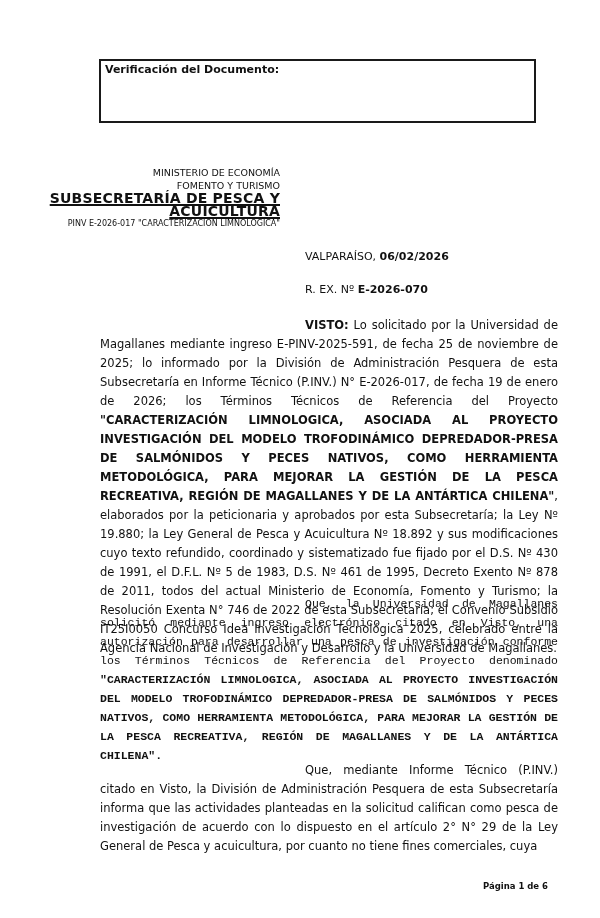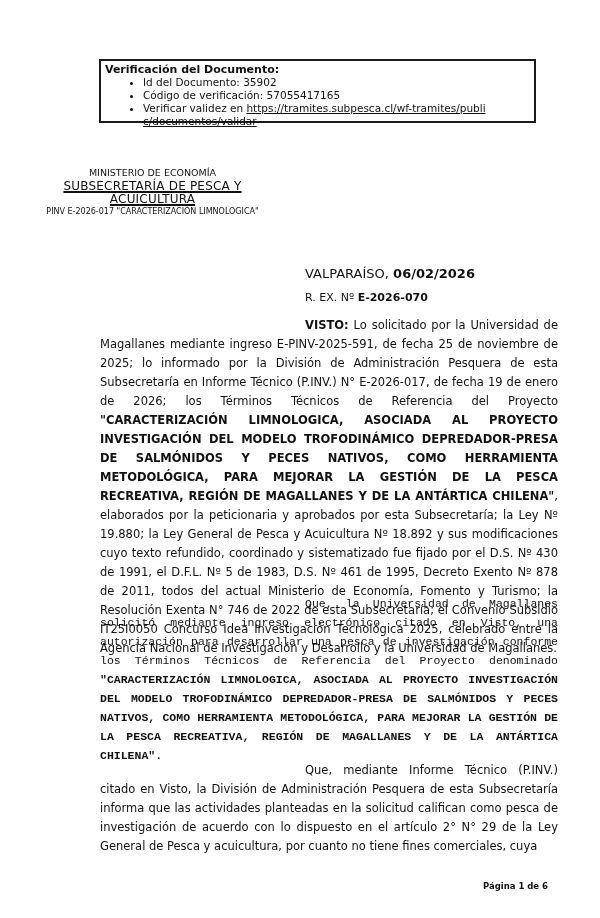--- a/index.html
+++ b/index.html
@@ -48,53 +48,53 @@
     word-break: break-all;
     cursor: pointer;
   }
 
   
   .letterhead {
     position: absolute;
     left: 25px;
     top: 167px;
     width: 255px;
-    text-align: center;
+    text-align: right;
   }
   .lh-ministry { font-size: 9.5px; line-height: 12.5px; }
   .lh-agency {
-    font-size: 12px;
-    font-weight: normal;
+    font-size: 14px;
+    font-weight: bold;
     text-decoration: underline;
     text-decoration-thickness: 1.5px;
     line-height: 13px;
     letter-spacing: 0.2px;
   }
   .lh-ref { font-size: 8px; line-height: 12px; }
 
   
   .epigraph {
     position: absolute;
     left: 305px;
     top: 211px;
     width: 244px;
     font-size: 10.5px;
     line-height: 13.5px;
     text-align: justify;
   }
   .city-line {
     position: absolute;
     left: 305px;
-    top: 266px;
-    font-size: 13px;
+    top: 250px;
+    font-size: 11px;
   }
   .res-line {
     position: absolute;
     left: 305px;
-    top: 291px;
+    top: 283px;
     font-size: 11px;
   }
   .bold { font-weight: bold; }
 
   
   .body-para {
     position: absolute;
     left: 100px;
     width: 458px;
     font-size: 11.5px;
@@ -127,36 +127,25 @@
     font-weight: bold;
   }
 </style>
 </head>
 <body>
 
 <div class="page">
 
   <div class="verify-box">
     <div class="verify-title">Verificación del Documento:</div>
-    <ul>
-      <li>
-        <span>Id del Documento: 35902</span>
-      </li>
-      <li>
-        <span>Código de verificación: 57055417165</span>
-      </li>
-      <li>
-        <span>Verificar validez en</span>
-        <span class="verify-url">https://tramites.subpesca.cl/wf-tramites/public/documentos/validar</span>
-      </li>
-    </ul>
   </div>
 
   <div class="letterhead">
     <div class="lh-ministry">MINISTERIO DE ECONOMÍA</div>
+    <div class="lh-ministry">FOMENTO Y TURISMO</div>
     <div class="lh-agency">SUBSECRETARÍA DE PESCA Y ACUICULTURA</div>
     <div class="lh-ref">PINV E-2026-017 "CARACTERIZACIÓN LIMNOLOGICA"</div>
   </div>
 
 
   <div class="city-line"><span>VALPARAÍSO, </span><span class="bold">06/02/2026</span></div>
 
   <div class="res-line"><span>R. EX. Nº </span><span class="bold">E-2026-070</span></div>
 
   <p class="body-para para-visto"><span class="bold">VISTO:</span><span> Lo solicitado por la Universidad de Magallanes mediante ingreso E-PINV-2025-591, de fecha 25 de noviembre de 2025; lo informado por la División de Administración Pesquera de esta Subsecretaría en Informe Técnico (P.INV.) N° E-2026-017, de fecha 19 de enero de 2026; los Términos Técnicos de Referencia del Proyecto </span><span class="bold">"CARACTERIZACIÓN LIMNOLOGICA, ASOCIADA AL PROYECTO INVESTIGACIÓN DEL MODELO TROFODINÁMICO DEPREDADOR-PRESA DE SALMÓNIDOS Y PECES NATIVOS, COMO HERRAMIENTA METODOLÓGICA, PARA MEJORAR LA GESTIÓN DE LA PESCA RECREATIVA, REGIÓN DE MAGALLANES Y DE LA ANTÁRTICA CHILENA"</span><span>, elaborados por la peticionaria y aprobados por esta Subsecretaría; la Ley Nº 19.880; la Ley General de Pesca y Acuicultura Nº 18.892 y sus modificaciones cuyo texto refundido, coordinado y sistematizado fue fijado por el D.S. Nº 430 de 1991, el D.F.L. Nº 5 de 1983, D.S. Nº 461 de 1995, Decreto Exento Nº 878 de 2011, todos del actual Ministerio de Economía, Fomento y Turismo; la Resolución Exenta N° 746 de 2022 de esta Subsecretaría; el Convenio Subsidio IT25I0050 Concurso Idea Investigación Tecnológica 2025, celebrado entre la Agencia Nacional de Investigación y Desarrollo y la Universidad de Magallanes.</span></p>

